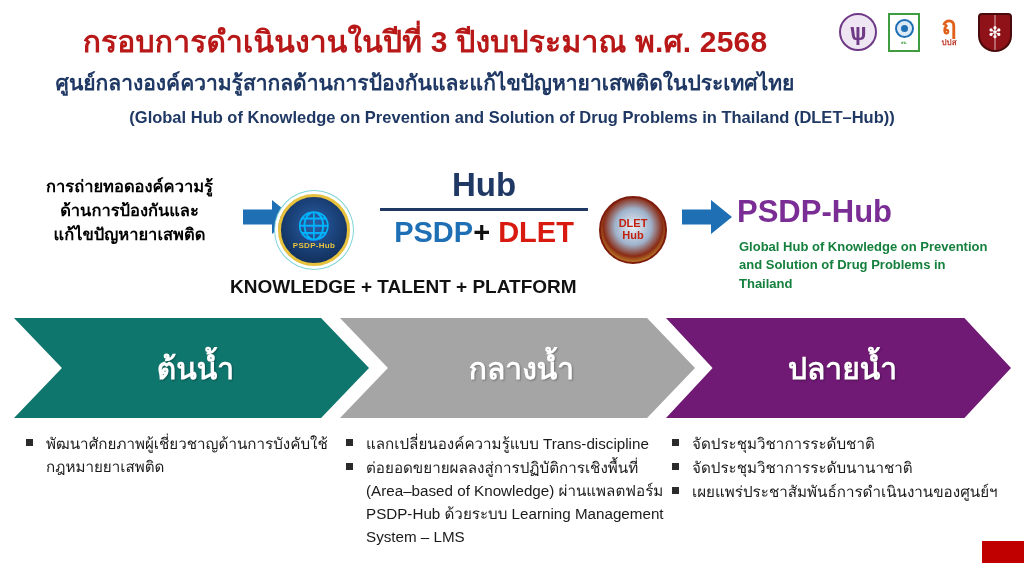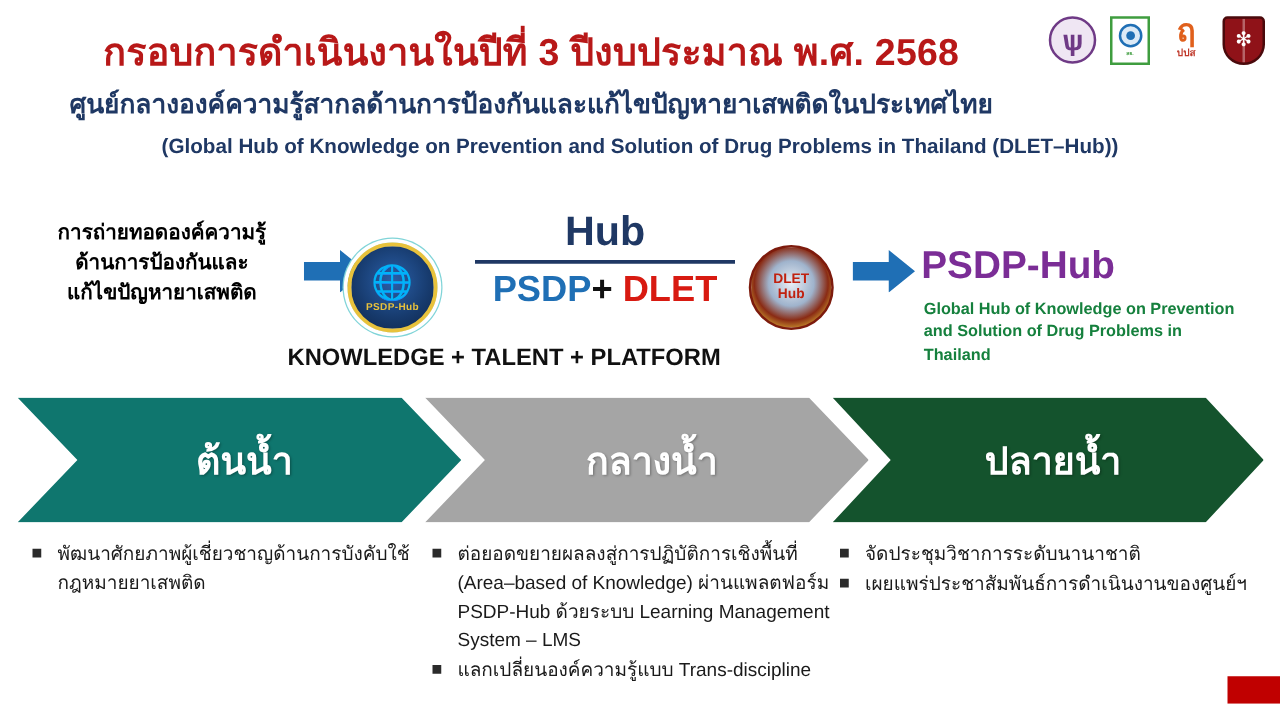--- a/index.html
+++ b/index.html
@@ -167,21 +167,21 @@
   #chevrons { position:absolute; left:0; top:318px; width:1024px; height:100px; }
   .chev {
     position:absolute; top:0; height:100px;
     clip-path:polygon(0% 0%, 86.5% 0%, 100% 50%, 86.5% 100%, 0% 100%, 13.5% 50%);
     display:flex; align-items:center; justify-content:center;
     color:#ffffff; font-size:30px; font-weight:bold;
     text-shadow:1px 1px 2px rgba(0,0,0,.30);
   }
   #chev-1 { left:14px;  width:355px; background:#0f766e; }
   #chev-2 { left:340px; width:355px; background:#a5a5a5; }
-  #chev-3 { left:666px; width:345px; background:#14532d; }
+  #chev-3 { left:666px; width:345px; background:#701a75; }
   .chev span { transform:translateX(4px); }
 
   
   #columns { position:absolute; left:0; top:432px; width:1024px; height:131px; }
   .col { position:absolute; top:0; }
   #col-1 { left:22px;  width:330px; }
   #col-2 { left:342px; width:330px; }
   #col-3 { left:668px; width:350px; }
 
   .blist { list-style:none; }
@@ -286,27 +286,28 @@
 <div id="columns">
 
   <div class="col" id="col-1">
     <ul class="blist">
       <li>พัฒนาศักยภาพผู้เชี่ยวชาญด้านการบังคับใช้กฎหมายยาเสพติด</li>
     </ul>
   </div>
 
   <div class="col" id="col-2">
     <ul class="blist">
+      <li>แลกเปลี่ยนองค์ความรู้แบบ Trans-discipline</li>
       <li>ต่อยอดขยายผลลงสู่การปฏิบัติการเชิงพื้นที่ (Area–based of Knowledge) ผ่านแพลตฟอร์ม PSDP-Hub ด้วยระบบ Learning Management System – LMS</li>
-      <li>แลกเปลี่ยนองค์ความรู้แบบ Trans-discipline</li>
     </ul>
   </div>
 
   <div class="col" id="col-3">
     <ul class="blist">
+      <li>จัดประชุมวิชาการระดับชาติ</li>
       <li>จัดประชุมวิชาการระดับนานาชาติ</li>
       <li>เผยแพร่ประชาสัมพันธ์การดำเนินงานของศูนย์ฯ</li>
     </ul>
   </div>
 
 </div>
 
 <div id="red-corner"></div>
 
 </body></html>

